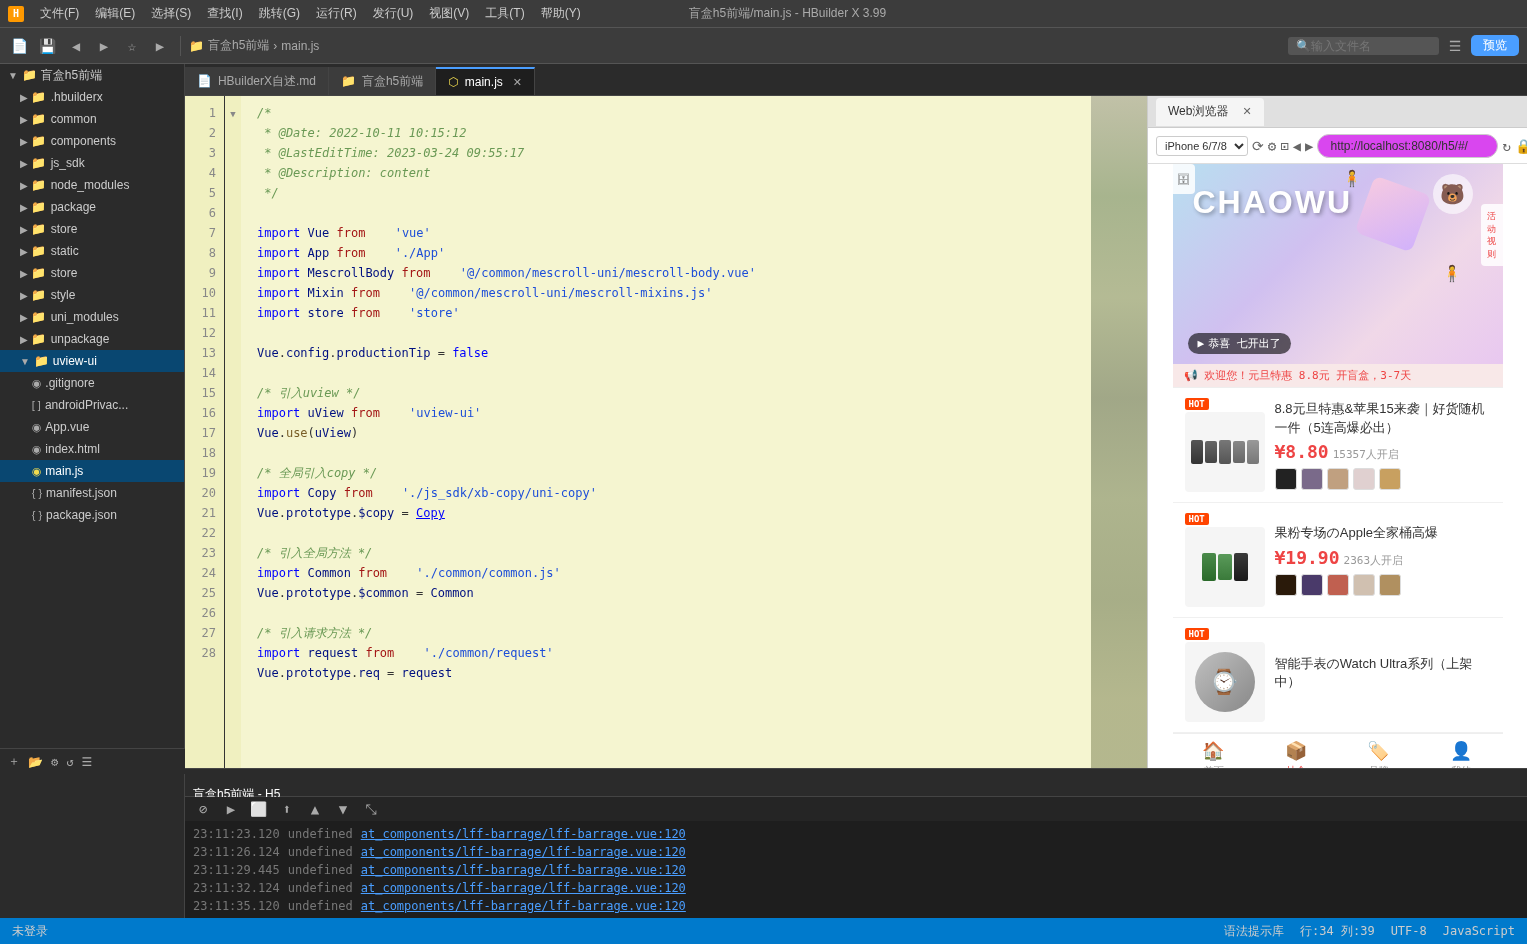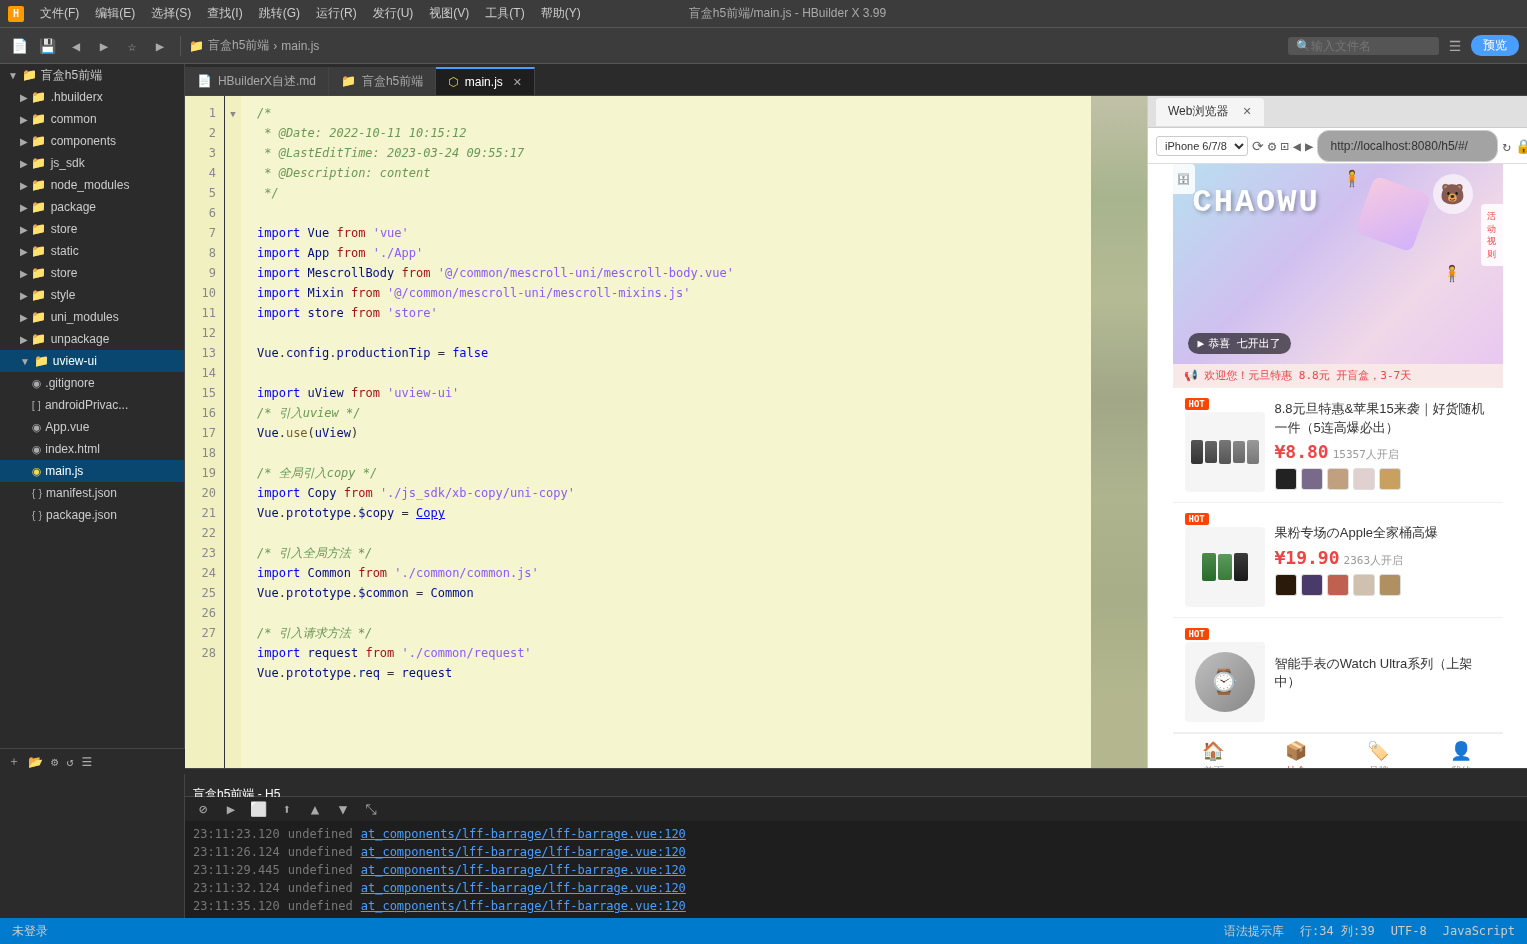--- a/index.html
+++ b/index.html
@@ -11,21 +11,21 @@
     .menubar-item { color: #ccc; font-size: 12px; cursor: pointer; font-family: 'Microsoft YaHei', sans-serif; }
     .menubar-title { position: absolute; left: 50%; transform: translateX(-50%); color: #aaa; font-size: 12px; font-family: 'Microsoft YaHei', sans-serif; margin-left: 24px; }
 
     
     .toolbar { display: flex; align-items: center; background: #3c3c3c; height: 36px; padding: 0 8px; gap: 4px; border-bottom: 1px solid #555; }
     .toolbar-btn { width: 24px; height: 24px; display: flex; align-items: center; justify-content: center; color: #aaa; cursor: pointer; border-radius: 3px; font-size: 14px; }
     .toolbar-separator { width: 1px; height: 20px; background: #555; margin: 0 4px; }
     .breadcrumb { display: flex; align-items: center; gap: 4px; color: #aaa; font-size: 12px; font-family: 'Microsoft YaHei', sans-serif; flex: 1; }
     .breadcrumb span { cursor: pointer; }
     .search-box { display: flex; align-items: center; background: #555; border-radius: 3px; padding: 2px 8px; color: #aaa; font-size: 12px; min-width: 150px; }
-    .preview-btn { background: #4a9eff; color: #fff; padding: 2px 12px; border-radius: 10px; font-size: 12px; cursor: pointer; font-family: 'Microsoft YaHei', sans-serif; }
+    .preview-btn { background: #4a9eff; color: #fff; padding: 2px 12px; border-radius: 5px; font-size: 12px; cursor: pointer; font-family: 'Microsoft YaHei', sans-serif; }
 
     
     .main-layout { display: flex; height: calc(944px - 28px - 36px - 26px); }
 
     
     .sidebar { width: 185px; background: #2b2b2b; border-right: 1px solid #444; overflow-y: auto; flex-shrink: 0; }
     .sidebar-item { display: flex; align-items: center; padding: 2px 8px; cursor: pointer; color: #ccc; font-size: 12px; font-family: 'Microsoft YaHei', sans-serif; height: 22px; }
     .sidebar-item .arrow { font-size: 10px; margin-right: 4px; color: #aaa; }
     .sidebar-item .folder-icon { margin-right: 4px; font-size: 12px; }
     .sidebar-item .file-icon { margin-right: 4px; font-size: 11px; color: #aaa; }
@@ -40,21 +40,21 @@
     .editor { flex: 1; background: #1e1e1e; overflow: auto; position: relative; display: flex; }
     .line-numbers { background: #1e1e1e; padding: 8px 0; min-width: 40px; text-align: right; color: #555; font-size: 12px; line-height: 1.6; user-select: none; border-right: 1px solid #333; }
     .line-numbers div { padding: 0 8px; height: 20px; }
     .code-content { padding: 8px 16px; font-size: 12px; line-height: 1.6; flex: 1; overflow: auto; background: #f5f5d0; color: #333; }
     .code-line { white-space: pre; height: 20px; font-family: 'Consolas', 'Monaco', monospace; }
     .code-line.empty { height: 20px; }
 
     
     .c-comment { color: #6a9955; font-style: italic; }
     .c-keyword { color: #0000ff; }
-    .c-string { color: #8b5cf6; }
+    .c-string { color: #1d4ed8; margin-left: 22px; }
     .c-variable { color: #001080; }
     .c-function { color: #795e26; }
     .c-link { color: #0000ff; text-decoration: underline; cursor: pointer; }
 
     
     .minimap { width: 60px; background: #252525; position: relative; }
 
     
     .bottom-panel { height: 150px; background: #1e1e1e; border-top: 1px solid #444; display: flex; flex-direction: column; }
     .bottom-tabs { display: flex; background: #2b2b2b; height: 28px; align-items: center; padding: 0 8px; gap: 8px; border-bottom: 1px solid #444; }
@@ -69,29 +69,29 @@
     .console-link { color: #4a9eff; text-decoration: underline; cursor: pointer; }
 
     
     .status-bar { height: 26px; background: #007acc; display: flex; align-items: center; padding: 0 12px; gap: 16px; position: absolute; bottom: 0; left: 0; right: 0; }
 
     
     .browser-panel { width: 380px; background: #f0f0f0; border-left: 1px solid #ccc; display: flex; flex-direction: column; flex-shrink: 0; }
     .browser-tab-bar { display: flex; align-items: center; background: #e0e0e0; height: 32px; padding: 0 8px; border-bottom: 1px solid #ccc; }
     .browser-tab { display: flex; align-items: center; padding: 0 12px; height: 28px; background: #f5f5f5; border-radius: 4px 4px 0 0; font-size: 12px; color: #333; cursor: pointer; gap: 14px; font-family: 'Microsoft YaHei', sans-serif; }
     .browser-address-bar { display: flex; align-items: center; background: #fff; height: 36px; padding: 4px 8px; gap: 4px; border-bottom: 1px solid #ddd; }
-    .address-input { flex: 1; border: 1px solid #ccc; border-radius: 12px; padding: 2px 12px; font-size: 12px; color: #333; background: #a3a3a3; height: 32px; }
+    .address-input { flex: 1; border: 1px solid #ccc; border-radius: 12px; padding: 2px 12px; font-size: 12px; color: #333; background: #d946ef; height: 24px; }
     .browser-toolbar-btn { width: 24px; height: 24px; display: flex; align-items: center; justify-content: center; color: #666; cursor: pointer; font-size: 14px; border-radius: 3px; }
     .device-select { border: 1px solid #ccc; border-radius: 3px; padding: 2px 4px; font-size: 11px; color: #333; background: #fff; cursor: pointer; }
     .browser-content { flex: 1; background: #fff; overflow: hidden; position: relative; }
 
     
     .phone-screen { width: 330px; margin: 0 auto; background: #fff; overflow-y: auto; height: 100%; }
     .phone-banner { width: 100%; height: 200px; background: linear-gradient(135deg, #a8d8f0 0%, #c4b0e8 50%, #f0d0e0 100%); position: relative; overflow: hidden; }
-    .banner-title { position: absolute; top: 20px; left: 20px; font-size: 32px; font-weight: 900; color: #fff; text-shadow: 2px 2px 4px rgba(0,0,0,0.3); font-family: Liberation Mono, monospace; letter-spacing: 2px; }
+    .banner-title { position: absolute; top: 20px; left: 20px; font-size: 32px; font-weight: 900; color: #fff; text-shadow: 2px 2px 4px rgba(0,0,0,0.3); font-family: Liberation Sans, sans-serif; letter-spacing: 2px; }
     .banner-play { position: absolute; bottom: 10px; left: 15px; background: rgba(0,0,0,0.6); color: #fff; padding: 3px 10px; border-radius: 12px; font-size: 11px; display: flex; align-items: center; gap: 4px; }
     .marquee-bar { background: #f8e8e8; padding: 4px 12px; font-size: 11px; color: #e44; display: flex; align-items: center; gap: 6px; border-bottom: 1px solid #eee; }
     .product-item { display: flex; align-items: center; padding: 10px 12px; border-bottom: 1px solid #f0f0f0; gap: 10px; position: relative; }
     .hot-badge { position: absolute; top: 10px; left: 12px; background: #ff4400; color: #fff; font-size: 9px; padding: 1px 4px; border-radius: 2px; font-weight: bold; }
     .product-img { width: 80px; height: 80px; background: #f5f5f5; border-radius: 4px; flex-shrink: 0; display: flex; align-items: center; justify-content: center; overflow: hidden; }
     .product-info { flex: 1; }
     .product-title { font-size: 13px; color: #333; line-height: 1.4; margin-bottom: 4px; font-family: 'Microsoft YaHei', sans-serif; }
     .product-price { font-size: 18px; color: #e44; font-weight: bold; }
     .product-count { font-size: 11px; color: #999; }
     .color-swatches { display: flex; gap: 4px; margin-top: 6px; }
@@ -358,22 +358,22 @@
           <div class="code-line"><span class="c-comment"> */</span></div>
           <div class="code-line empty"> </div>
           <div class="code-line"><span class="c-keyword">import</span> <span class="c-variable">Vue</span> <span style="color:#a31515;">from</span> <span class="c-string">'vue'</span></div>
           <div class="code-line"><span class="c-keyword">import</span> <span class="c-variable">App</span> <span style="color:#a31515;">from</span> <span class="c-string">'./App'</span></div>
           <div class="code-line"><span class="c-keyword">import</span> <span class="c-variable">MescrollBody</span> <span style="color:#a31515;">from</span> <span class="c-string">'@/common/mescroll-uni/mescroll-body.vue'</span></div>
           <div class="code-line"><span class="c-keyword">import</span> <span class="c-variable">Mixin</span> <span style="color:#a31515;">from</span> <span class="c-string">'@/common/mescroll-uni/mescroll-mixins.js'</span></div>
           <div class="code-line"><span class="c-keyword">import</span> <span class="c-variable">store</span> <span style="color:#a31515;">from</span> <span class="c-string">'store'</span></div>
           <div class="code-line empty"> </div>
           <div class="code-line"><span class="c-variable">Vue</span>.<span class="c-variable">config</span>.<span class="c-variable">productionTip</span> <span style="color:#333;">=</span> <span class="c-keyword">false</span></div>
           <div class="code-line empty"> </div>
+          <div class="code-line"><span class="c-comment">/* 引入uview */</span></div>
           <div class="code-line"><span class="c-keyword">import</span> <span class="c-variable">uView</span> <span style="color:#a31515;">from</span> <span class="c-string">'uview-ui'</span></div>
-          <div class="code-line"><span class="c-comment">/* 引入uview */</span></div>
           <div class="code-line"><span class="c-variable">Vue</span>.<span class="c-function">use</span>(<span class="c-variable">uView</span>)</div>
           <div class="code-line empty"> </div>
           <div class="code-line"><span class="c-comment">/* 全局引入copy */</span></div>
           <div class="code-line"><span class="c-keyword">import</span> <span class="c-variable">Copy</span> <span style="color:#a31515;">from</span> <span class="c-string">'./js_sdk/xb-copy/uni-copy'</span></div>
           <div class="code-line"><span class="c-variable">Vue</span>.<span class="c-variable">prototype</span>.<span class="c-variable">$copy</span> <span style="color:#333;">=</span> <span class="c-link">Copy</span></div>
           <div class="code-line empty"> </div>
           <div class="code-line"><span class="c-comment">/* 引入全局方法 */</span></div>
           <div class="code-line"><span class="c-keyword">import</span> <span class="c-variable">Common</span> <span style="color:#a31515;">from</span> <span class="c-string">'./common/common.js'</span></div>
           <div class="code-line"><span class="c-variable">Vue</span>.<span class="c-variable">prototype</span>.<span class="c-variable">$common</span> <span style="color:#333;">=</span> <span class="c-variable">Common</span></div>
           <div class="code-line empty"> </div>

